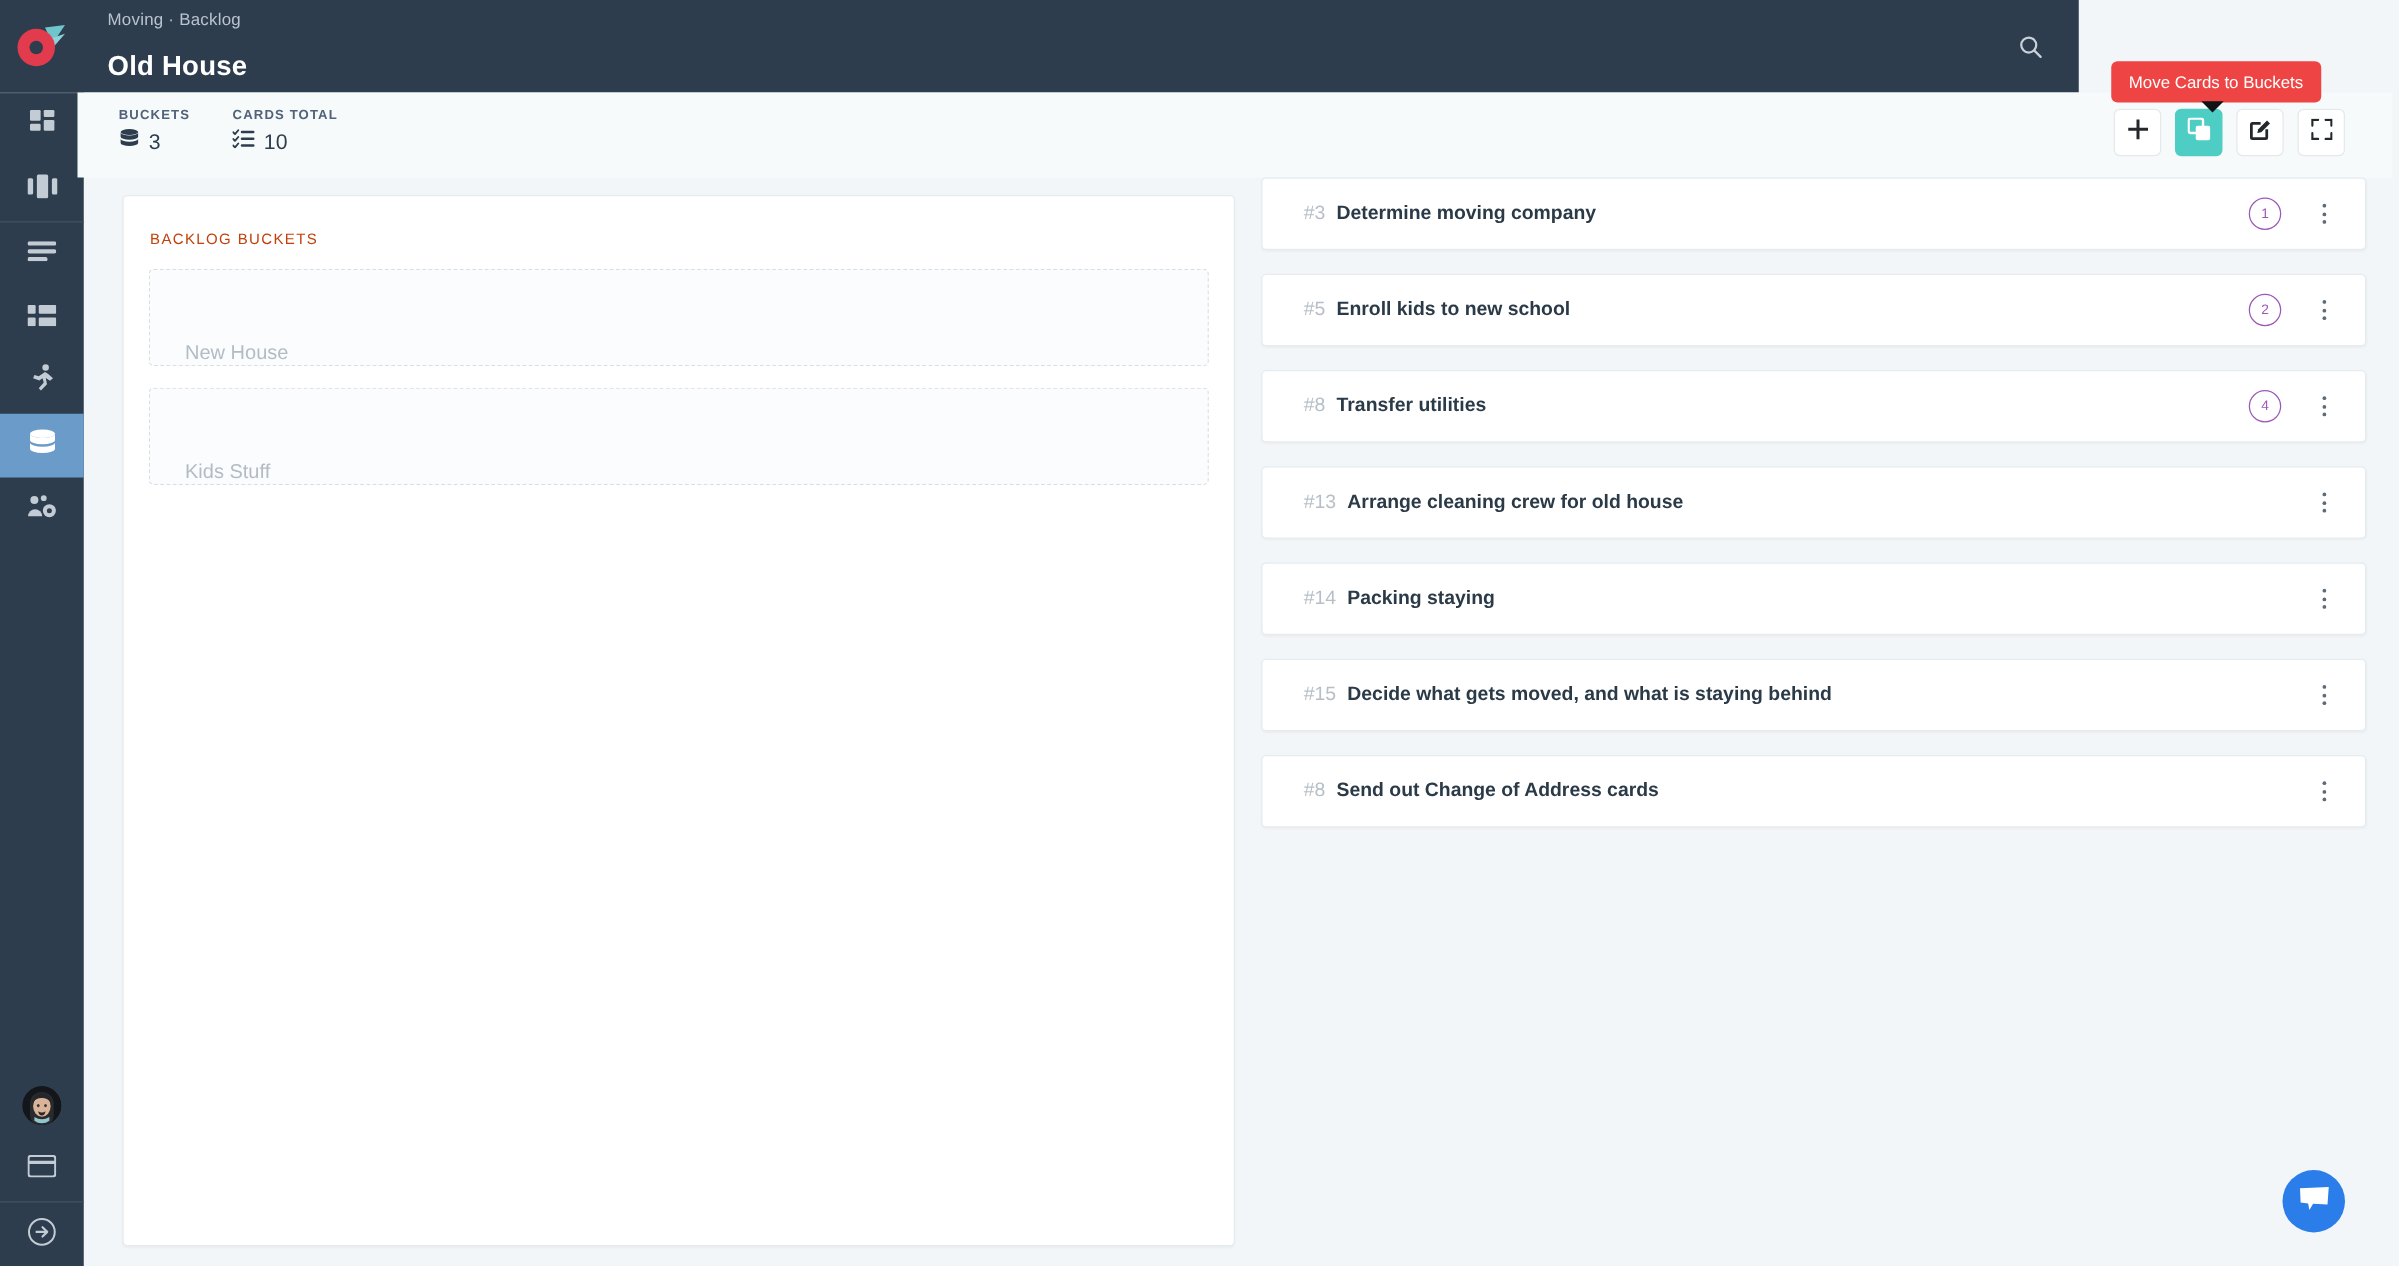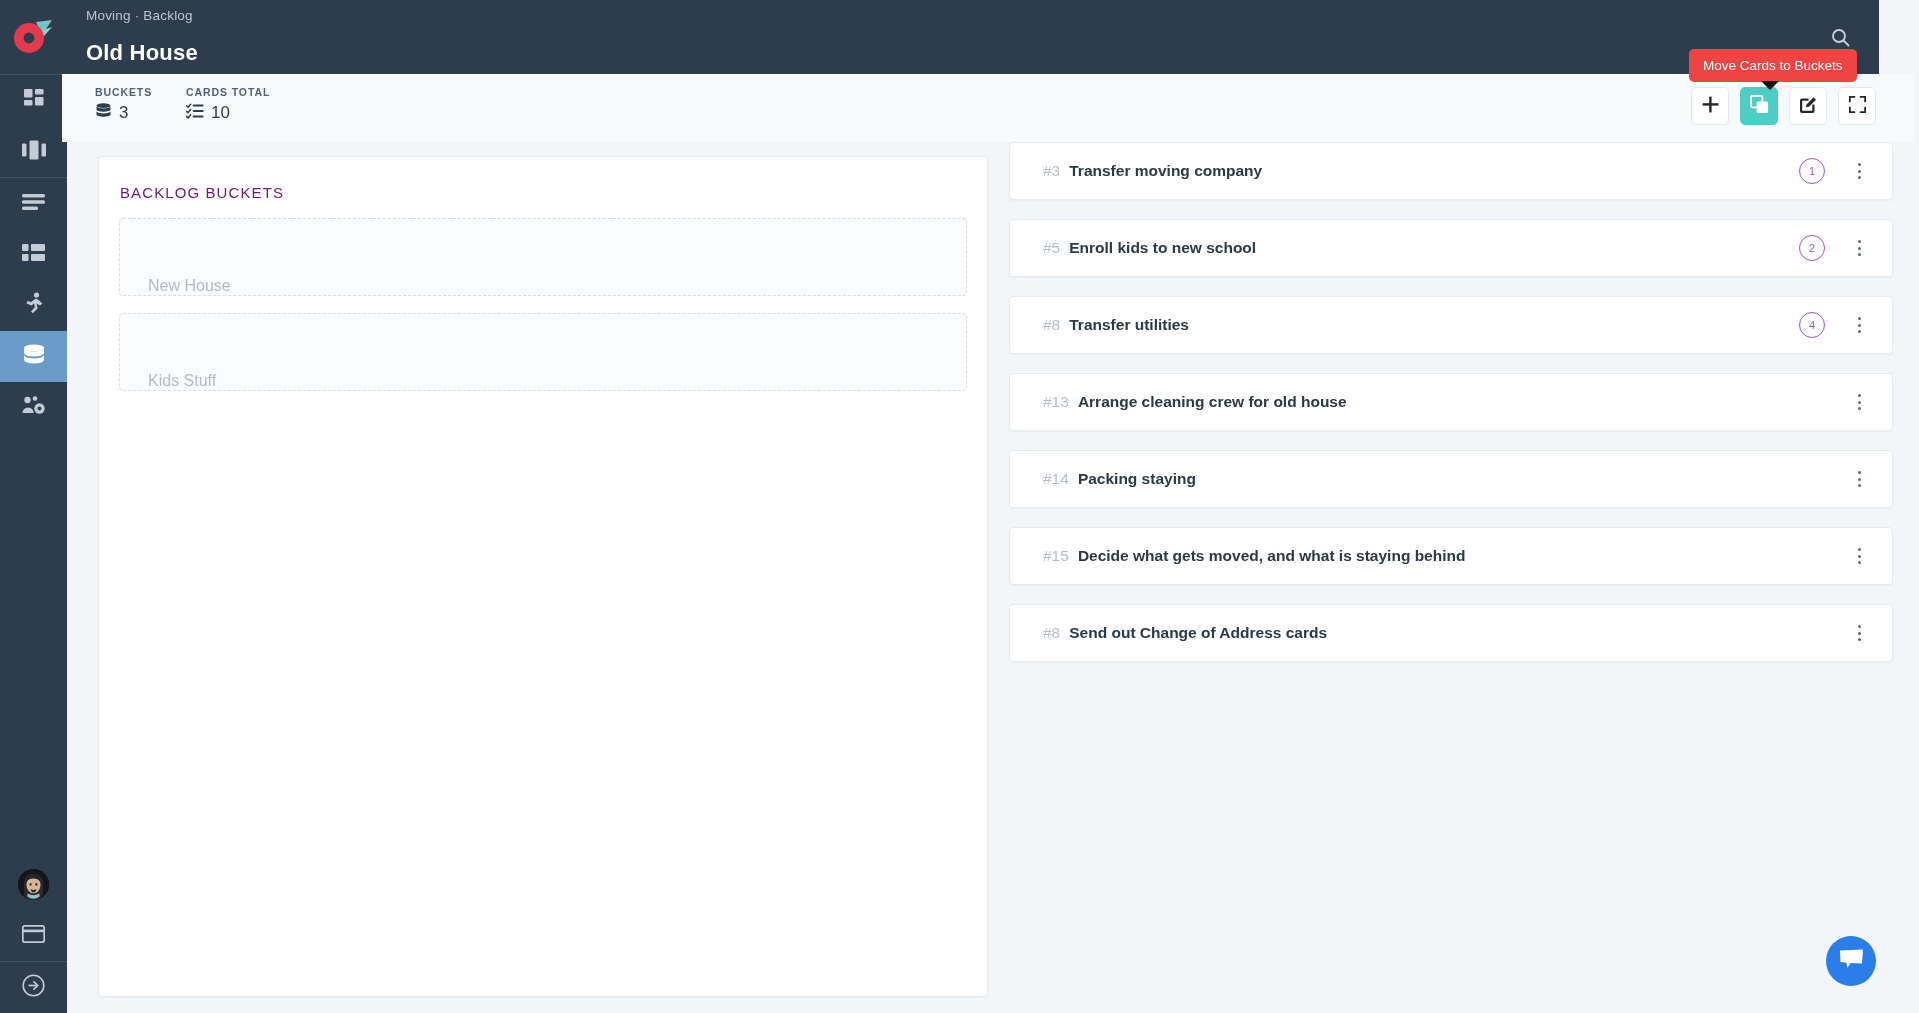--- a/index.html
+++ b/index.html
@@ -5,21 +5,21 @@
   * { box-sizing: border-box; margin: 0; padding: 0; }
   html, body {
     width: 1919px; height: 1013px;
     font-family: "Liberation Sans", sans-serif;
     background: #f2f6f8;
     overflow: hidden;
   }
 
   
   .topbar {
-    position: absolute; top: 0; left: 0; width: 1879px; height: 74px;
+    position: absolute; top: 0; left: 0; width: 1663px; height: 74px;
     background: #2e3d4d; display: flex; align-items: center;
   }
   .logo-wrap {
     width: 67px; height: 74px; display: flex;
     align-items: center; justify-content: center; flex: 0 0 67px;
   }
   .title-block { margin-left: 19px; }
   .breadcrumb {
     font-size: 13.5px; color: #b9c4cf; letter-spacing: .2px;
     line-height: 16px; margin-bottom: 3px;
@@ -87,21 +87,21 @@
 
   
   .main { position: absolute; top: 142px; left: 67px; width: 1852px; height: 871px; }
 
   .buckets-panel {
     position: absolute; left: 31px; top: 14px; width: 890px; height: 841px;
     background: #ffffff; border: 1px solid #e6ebee; border-radius: 4px;
     box-shadow: 0 1px 2px rgba(0,0,0,.04);
   }
   .panel-heading {
-    font-size: 15px; letter-spacing: 1.1px; color: #701a75;
+    font-size: 12px; letter-spacing: 1.1px; color: #c2410c;
     padding: 27px 0 0 21px;
   }
   .dropzones { padding: 17px 20px 0 20px; }
   .dropzone {
     height: 78px; border: 1px dashed #d8dee3; border-radius: 4px;
     background: #fbfcfd; display: flex; align-items: flex-end;
     padding-left: 28px; margin-bottom: 17px; cursor: pointer;
   }
   .dropzone-label { font-size: 16px; color: #b3bcc5; }
 
@@ -357,21 +357,21 @@
       <div class="dropzone">
         <span class="dropzone-label">Kids Stuff</span>
       </div>
     </div>
   </div>
 
   <div class="cards-col">
 
     <div class="card">
       <span class="card-num">#3</span>
-      <span class="card-title">Transfer moving company</span>
+      <span class="card-title">Determine moving company</span>
       <span class="card-spacer"></span>
       <span class="badge">1</span>
       <span class="kebab">
           <i></i>
           <i></i>
           <i></i>
         </span>
     </div>
 
     <div class="card">

